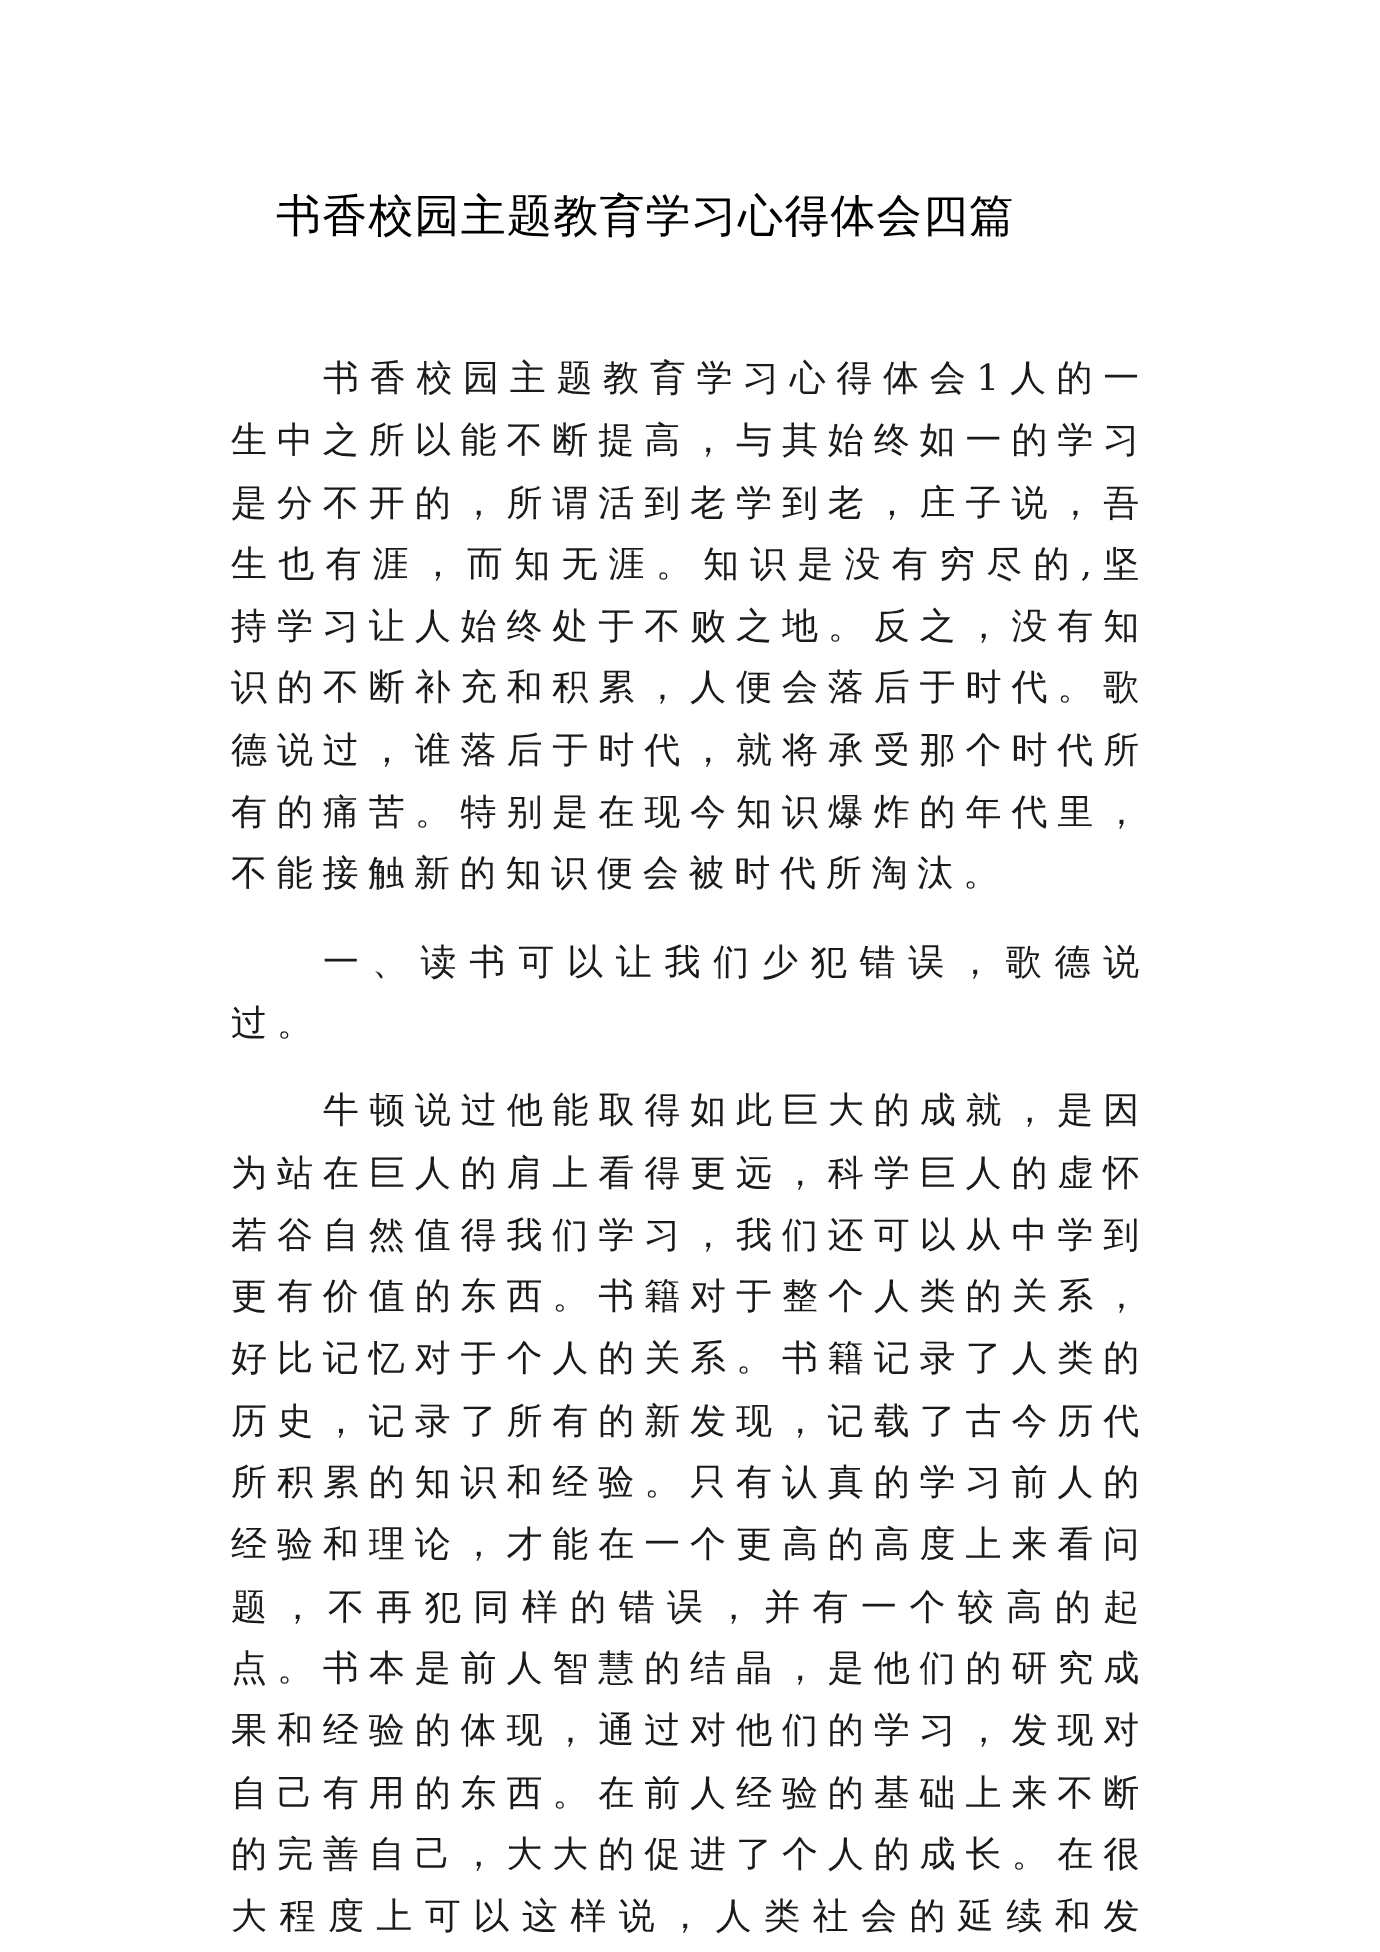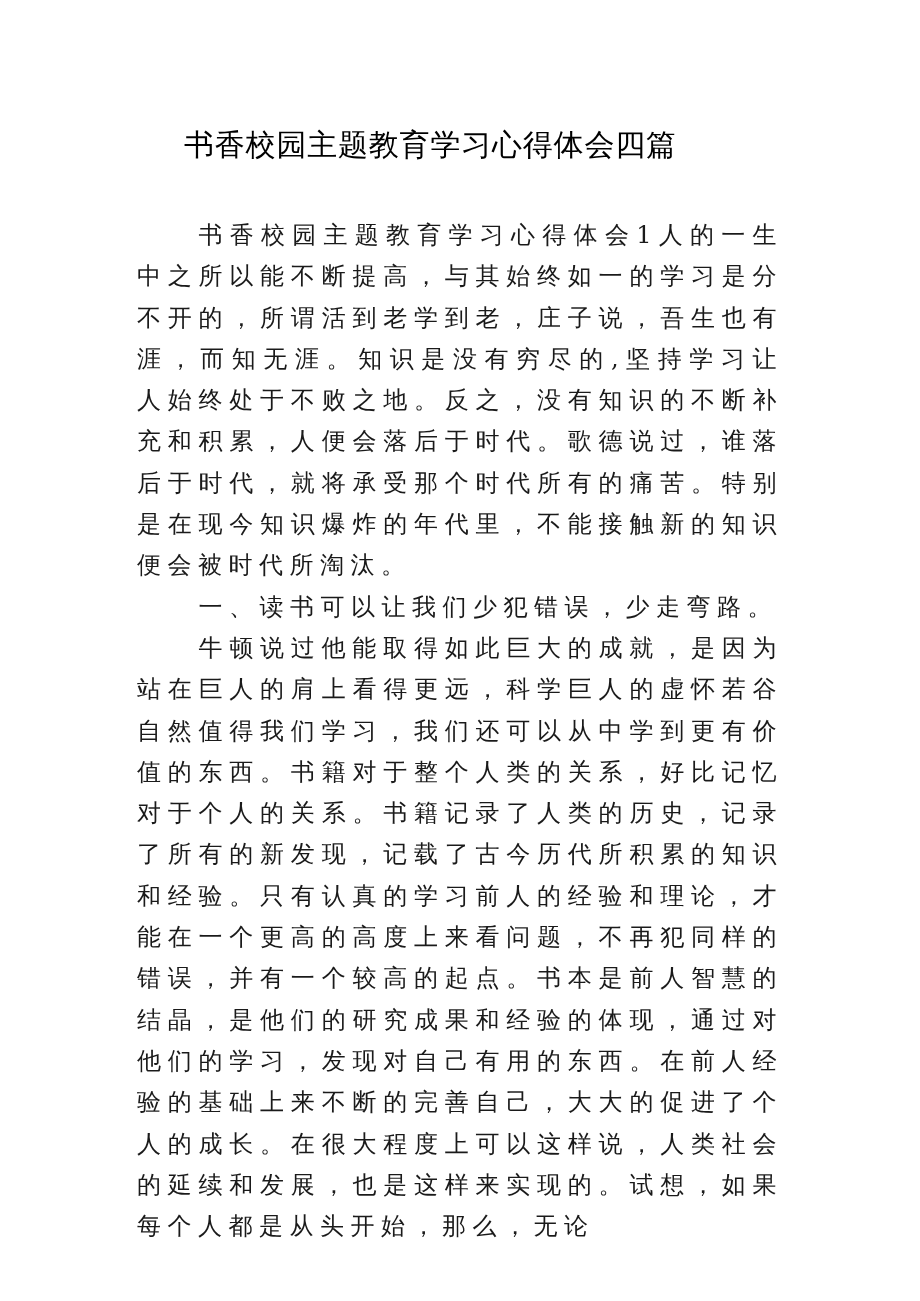--- a/index.html
+++ b/index.html
@@ -41,27 +41,27 @@
       top: 215px;
       width: 646px;
       font-family: "DejaVu Serif", serif;
       font-size: 24px;
       line-height: 41.3px;
       letter-spacing: 6.5px;
       color: #1a1a1a;
       text-align: justify;
     }
     .body-text p {
-      margin: 0;
+      margin: 17px;
       text-indent: 61.4px;
     }
   </style>
 </head>
 <body>
 
 <div class="page">
   <h1 class="title">书香校园主题教育学习心得体会四篇</h1>
   <div class="body-text">
     <p>书香校园主题教育学习心得体会1人的一生中之所以能不断提高，与其始终如一的学习是分不开的，所谓活到老学到老，庄子说，吾生也有涯，而知无涯。知识是没有穷尽的,坚持学习让人始终处于不败之地。反之，没有知识的不断补充和积累，人便会落后于时代。歌德说过，谁落后于时代，就将承受那个时代所有的痛苦。特别是在现今知识爆炸的年代里，不能接触新的知识便会被时代所淘汰。</p>
-    <p>一、读书可以让我们少犯错误，少走弯路。</p>
+    <p>一、读书可以让我们少犯错误，歌德说过。</p>
     <p>牛顿说过他能取得如此巨大的成就，是因为站在巨人的肩上看得更远，科学巨人的虚怀若谷自然值得我们学习，我们还可以从中学到更有价值的东西。书籍对于整个人类的关系，好比记忆对于个人的关系。书籍记录了人类的历史，记录了所有的新发现，记载了古今历代所积累的知识和经验。只有认真的学习前人的经验和理论，才能在一个更高的高度上来看问题，不再犯同样的错误，并有一个较高的起点。书本是前人智慧的结晶，是他们的研究成果和经验的体现，通过对他们的学习，发现对自己有用的东西。在前人经验的基础上来不断的完善自己，大大的促进了个人的成长。在很大程度上可以这样说，人类社会的延续和发展，也是这样来实现的。试想，如果每个人都是从头开始，那么，无论</p>
   </div>
 </div>
 
 </body></html>

